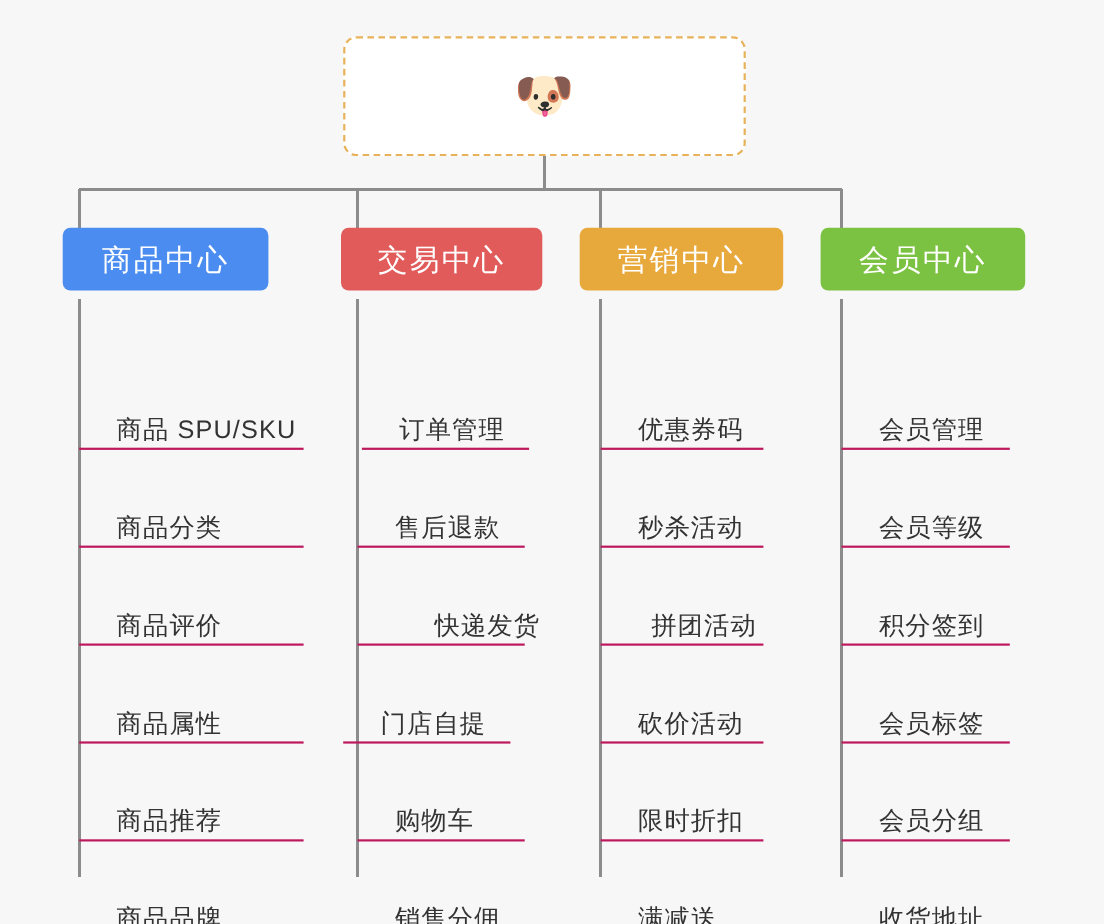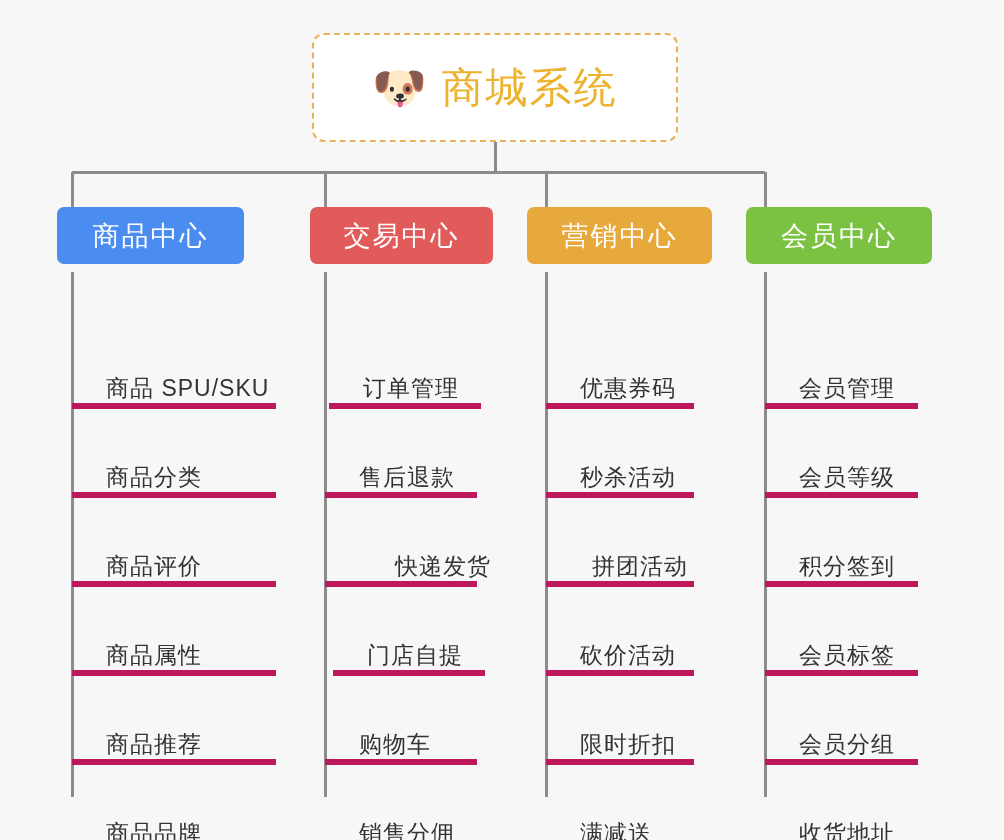--- a/index.html
+++ b/index.html
@@ -82,41 +82,40 @@
   .leaf-list {
     position: relative;
     margin: 0;
     padding: 0;
     list-style: none;
   }
   .leaf {
     position: absolute;
     height: 36px;
     box-sizing: border-box;
-    border-bottom: 6px solid #be185d;
+    border-bottom: 2px solid #be185d;
     display: flex;
     align-items: center;
     white-space: nowrap;
   }
   .leaf-label {
     font-size: 23px;
     color: #333333;
     line-height: 30px;
     padding-left: 34px;
     letter-spacing: 1px;
   }
 </style>
 </head>
 <body>
 
 <div id="mindmap">
 
   <div class="root-node">
     <span class="root-emoji">🐶</span>
-    <span class="root-title">商城系统</span>
   </div>
 
   <svg class="connector-layer" viewBox="0 0 1004 840" width="1004" height="840" id="connectors">
       <line x1="495" y1="142" x2="495" y2="172" stroke="#8c8c8c" stroke-width="3" shape-rendering="crispEdges"></line>
       <line x1="72" y1="172" x2="765" y2="172" stroke="#8c8c8c" stroke-width="3" shape-rendering="crispEdges"></line>
       <line x1="72" y1="172" x2="72" y2="207" stroke="#8c8c8c" stroke-width="3" shape-rendering="crispEdges"></line>
       <line x1="325" y1="172" x2="325" y2="207" stroke="#8c8c8c" stroke-width="3" shape-rendering="crispEdges"></line>
       <line x1="546" y1="172" x2="546" y2="207" stroke="#8c8c8c" stroke-width="3" shape-rendering="crispEdges"></line>
       <line x1="765" y1="172" x2="765" y2="207" stroke="#8c8c8c" stroke-width="3" shape-rendering="crispEdges"></line>
       <line x1="72" y1="272" x2="72" y2="797" stroke="#8c8c8c" stroke-width="3" shape-rendering="crispEdges"></line>
@@ -158,21 +157,21 @@
         <ul class="leaf-list">
           <li class="leaf" style="left: 19px; width: 152px; top: 109px;">
             <span class="leaf-label">订单管理</span>
           </li>
           <li class="leaf" style="left: 15px; width: 152px; top: 198px;">
             <span class="leaf-label">售后退款</span>
           </li>
           <li class="leaf" style="left: 15px; width: 152px; top: 287px; padding-left: 36px;">
             <span class="leaf-label">快递发货</span>
           </li>
-          <li class="leaf" style="left: 23px; width: 152px; top: 376px;">
+          <li class="leaf" style="left: 2px; width: 152px; top: 376px;">
             <span class="leaf-label">门店自提</span>
           </li>
           <li class="leaf" style="left: 15px; width: 152px; top: 465px;">
             <span class="leaf-label">购物车</span>
           </li>
           <li class="leaf" style="left: 15px; width: 152px; top: 554px;">
             <span class="leaf-label">销售分佣</span>
           </li>
         </ul>
       </div>

